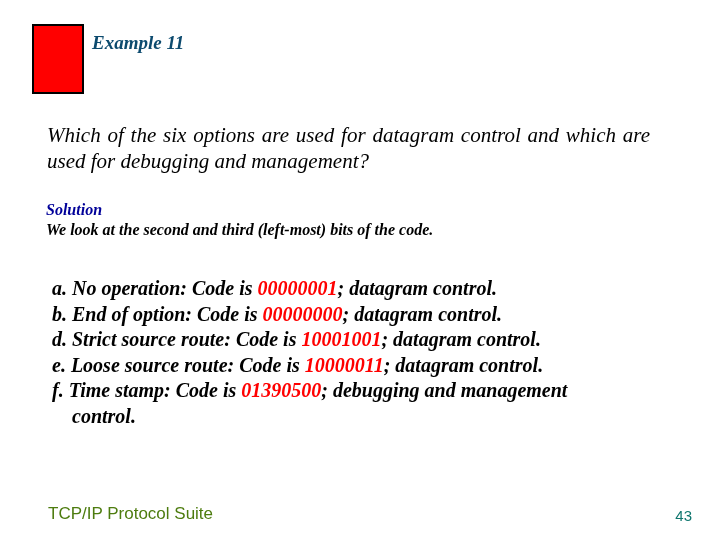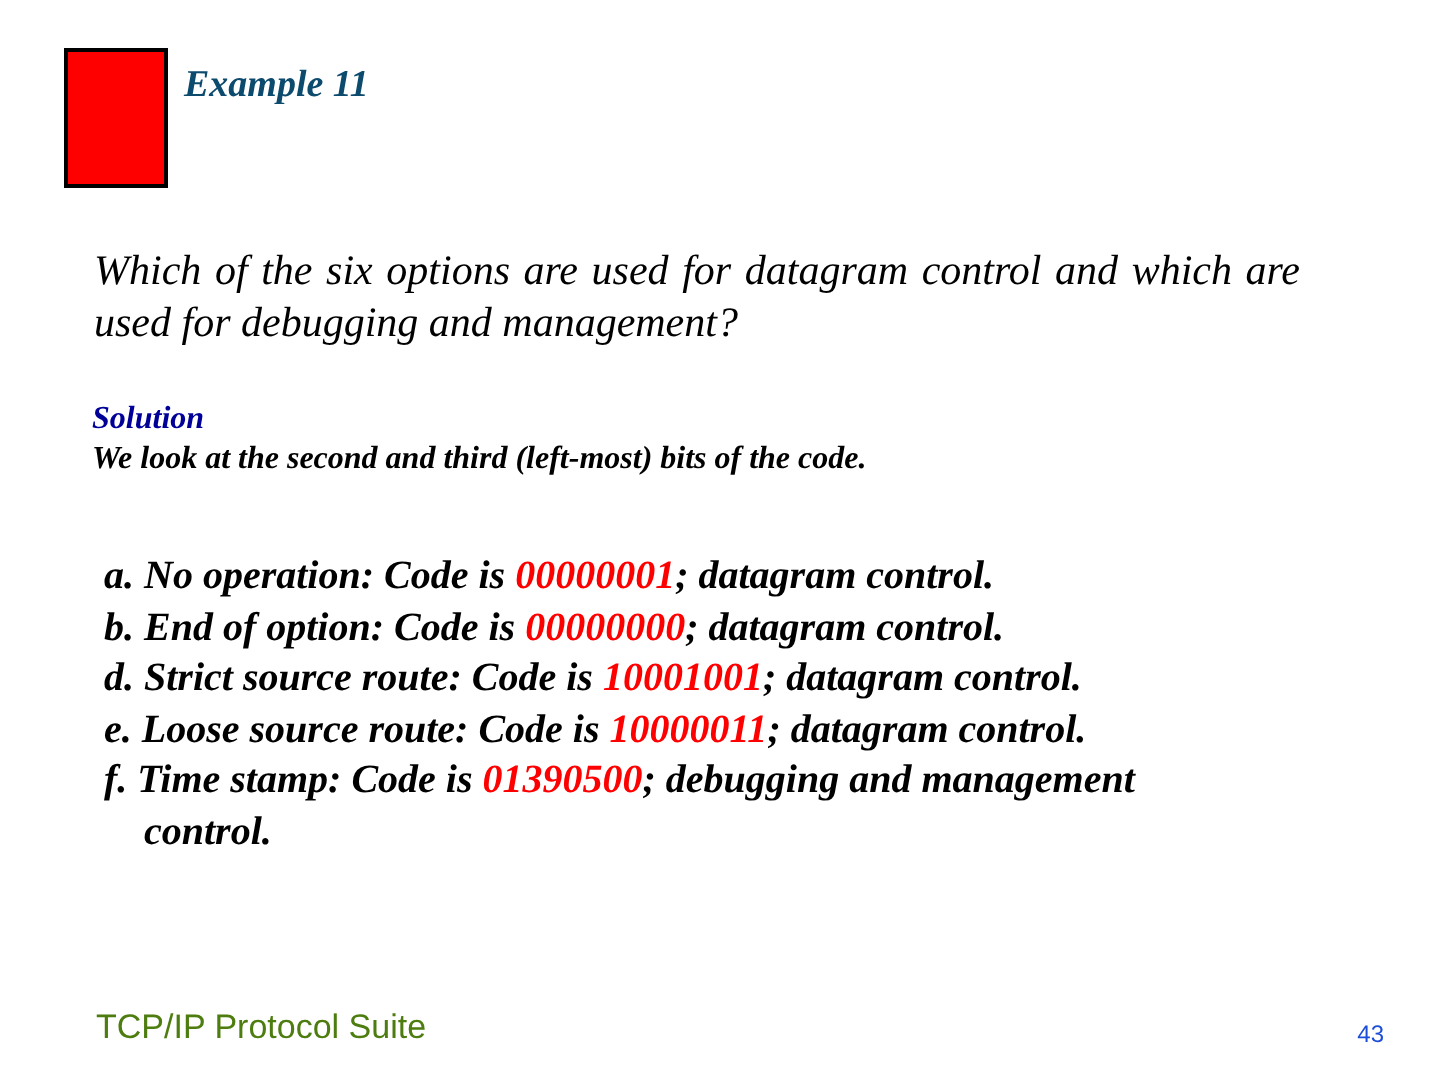--- a/index.html
+++ b/index.html
@@ -91,24 +91,24 @@
     font-style: normal;
     font-weight: normal;
     color: #4d7c0f;
     margin-left: 16px;
   }
   .footer-right {
     position: absolute;
     bottom: 16px;
     right: 28px;
     font-family: Arial, Helvetica, sans-serif;
-    font-size: 12px;
+    font-size: 15px;
     font-style: normal;
     font-weight: normal;
-    color: #1d4ed8;
+    color: #0f766e;
   }
 </style>
 </head>
 <body>
 
 <div class="red-box"></div>
 
 <div class="example-title">Example 11</div>
 
 <div class="question">Which of the six options are used for datagram control and which are used for debugging and management?</div>

